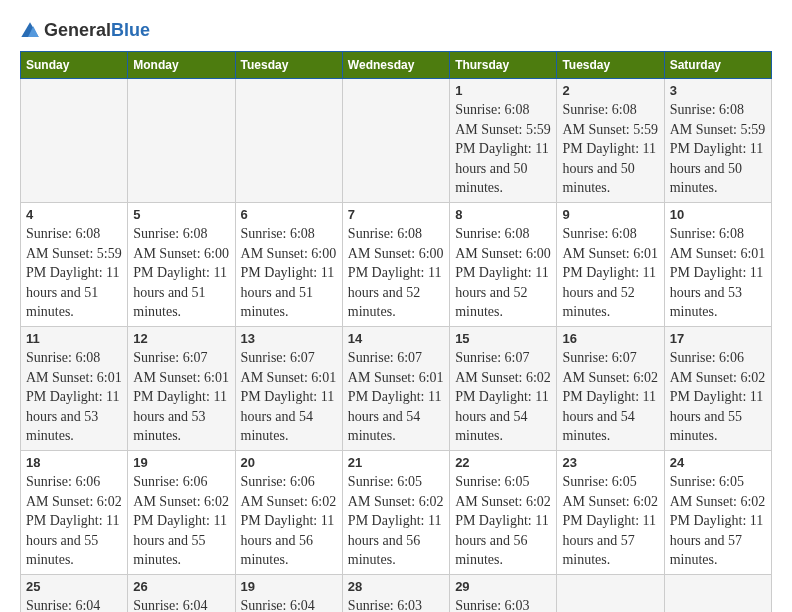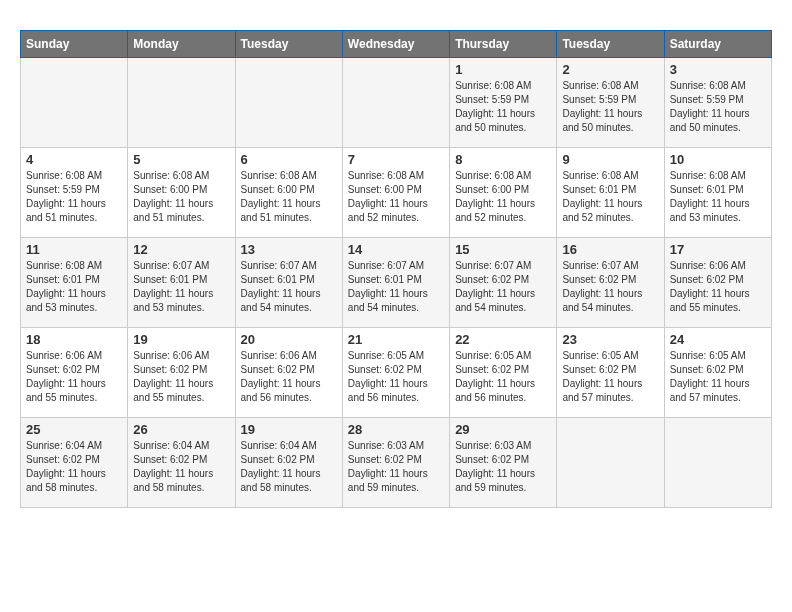--- a/index.html
+++ b/index.html
@@ -46,21 +46,21 @@
     .location-title {
       font-size: 16px;
       color: #555;
     }
     table {
       width: 100%;
       border-collapse: collapse;
       font-size: 11px;
     }
     thead tr th {
-      background-color: #737373;
+      background-color: #4d7c0f;
       color: #fff;
       text-align: left;
       padding: 6px 5px;
       font-size: 12px;
       font-weight: bold;
       border: 1px solid #1a5da5;
     }
     tbody tr td {
       border: 1px solid #ccc;
       vertical-align: top;
@@ -75,32 +75,43 @@
     tbody tr:nth-child(even) td {
       background-color: #fff;
     }
     .day-number {
       font-size: 13px;
       font-weight: bold;
       display: block;
       margin-bottom: 2px;
     }
     .day-info {
-      font-size: 10px;
+      font-size: 14px;
       line-height: 1.4;
       color: #333;
+      font-family: Liberation Serif, serif;
     }
     .empty-cell {
       background-color: #f5f5f5;
     }
   </style>
 </head>
 <body>
 
 <div class="header-area">
+  <div class="logo">
+    <svg class="logo-icon" viewBox="0 0 30 30">
+      <rect x="0" y="0" width="30" height="30" fill="white"></rect>
+      <polygon points="15,2 28,24 2,24" fill="#2a6db5"></polygon>
+      <polygon points="20,8 28,24 12,24" fill="#5599dd"></polygon>
+    </svg>
+    <div>
+      <span class="logo-text-general">General</span><span class="logo-text-blue">Blue</span>
+    </div>
+  </div>
   <div class="title-area">
   </div>
 </div>
 
 <table>
   <thead>
     <tr id="weekday-header">
         <th>Sunday</th>
         <th>Monday</th>
         <th>Tuesday</th>

